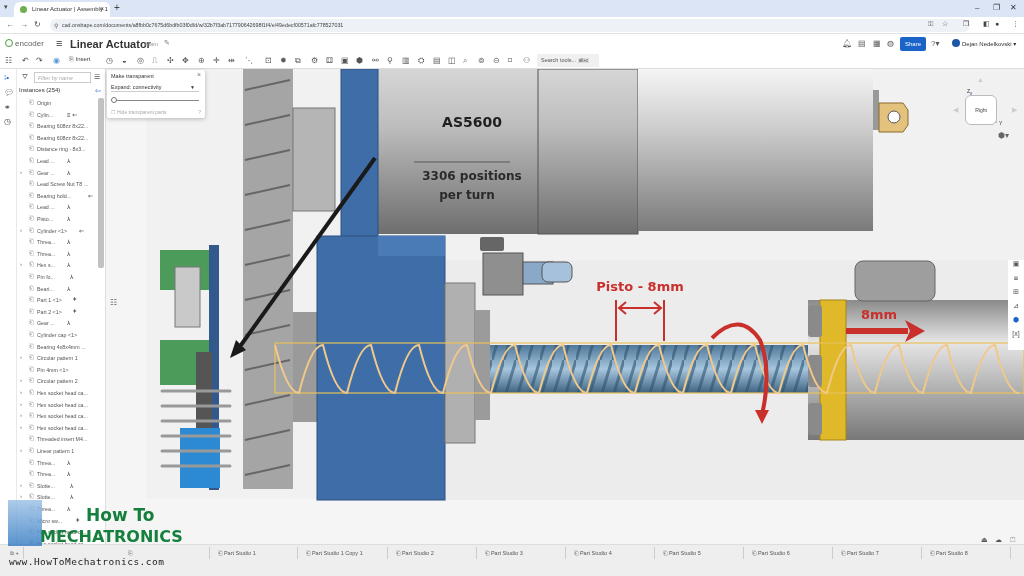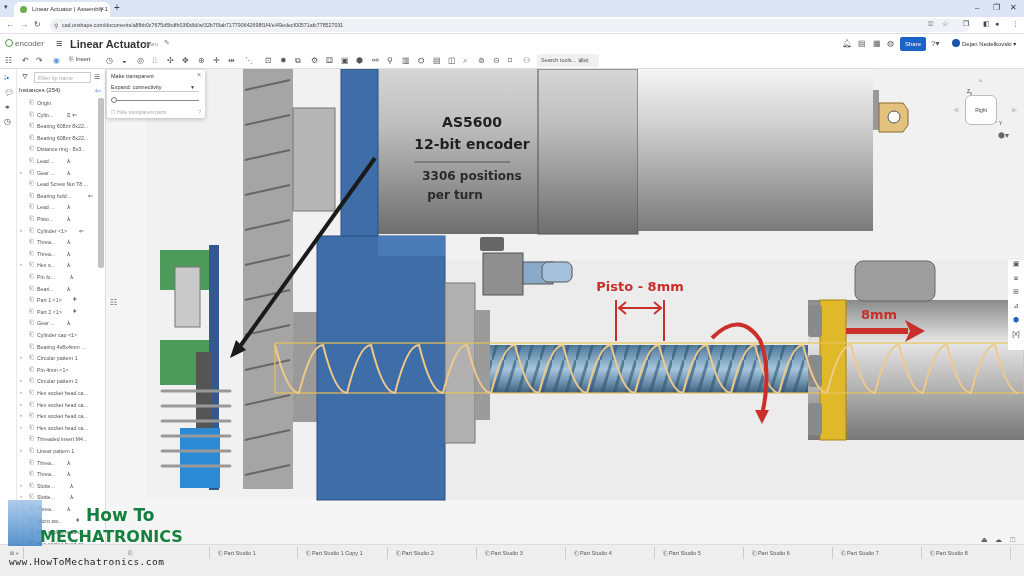--- a/index.html
+++ b/index.html
@@ -467,23 +467,22 @@
     <polygon points="755,410 769,410 762,424" fill="#c9302c"></polygon>
     <rect x="846" y="328" width="62" height="6" fill="#c9302c"></rect>
     <polygon points="905,320 925,331 905,342 910,331" fill="#c9302c"></polygon>
 
     <line x1="971" y1="92" x2="971" y2="122" stroke="#4a6ab5" stroke-width="1"></line>
     <line x1="971" y1="122" x2="997" y2="122" stroke="#4caf50" stroke-width="1"></line>
   </svg>
 
   
   <div class="ann-text" style="left:316px;top:45px;width:100px;font-size:14px;color:#1f1f1f">AS5600</div>
-  <div class="ann-text" style="left:291px;top:67px;width:150px;font-size:14px;color:#1f1f1f">12-bit encoder</div>
   <div class="ann-text" style="left:291px;top:100px;width:150px;font-size:12px;color:#2a2a2a">3306 positions</div>
-  <div class="ann-text" style="left:274px;top:119px;width:150px;font-size:12px;color:#2a2a2a">per turn</div>
+  <div class="ann-text" style="left:286px;top:119px;width:150px;font-size:12px;color:#2a2a2a">per turn</div>
   <div class="ann-text" style="left:484px;top:210px;width:100px;font-size:13px;color:#c9302c;white-space:nowrap">Pisto - 8mm</div>
   <div class="ann-text" style="left:748px;top:238px;width:50px;font-size:13px;color:#c9302c">8mm</div>
 </div>
 
 <div class="popup">
   <span class="t">Make transparent</span>
   <span class="cl">×</span>
   <div class="sel"><span>Expand: connectivity</span><span class="ar">▼</span></div>
   <div class="sl"></div>
   <div class="kn"></div>

